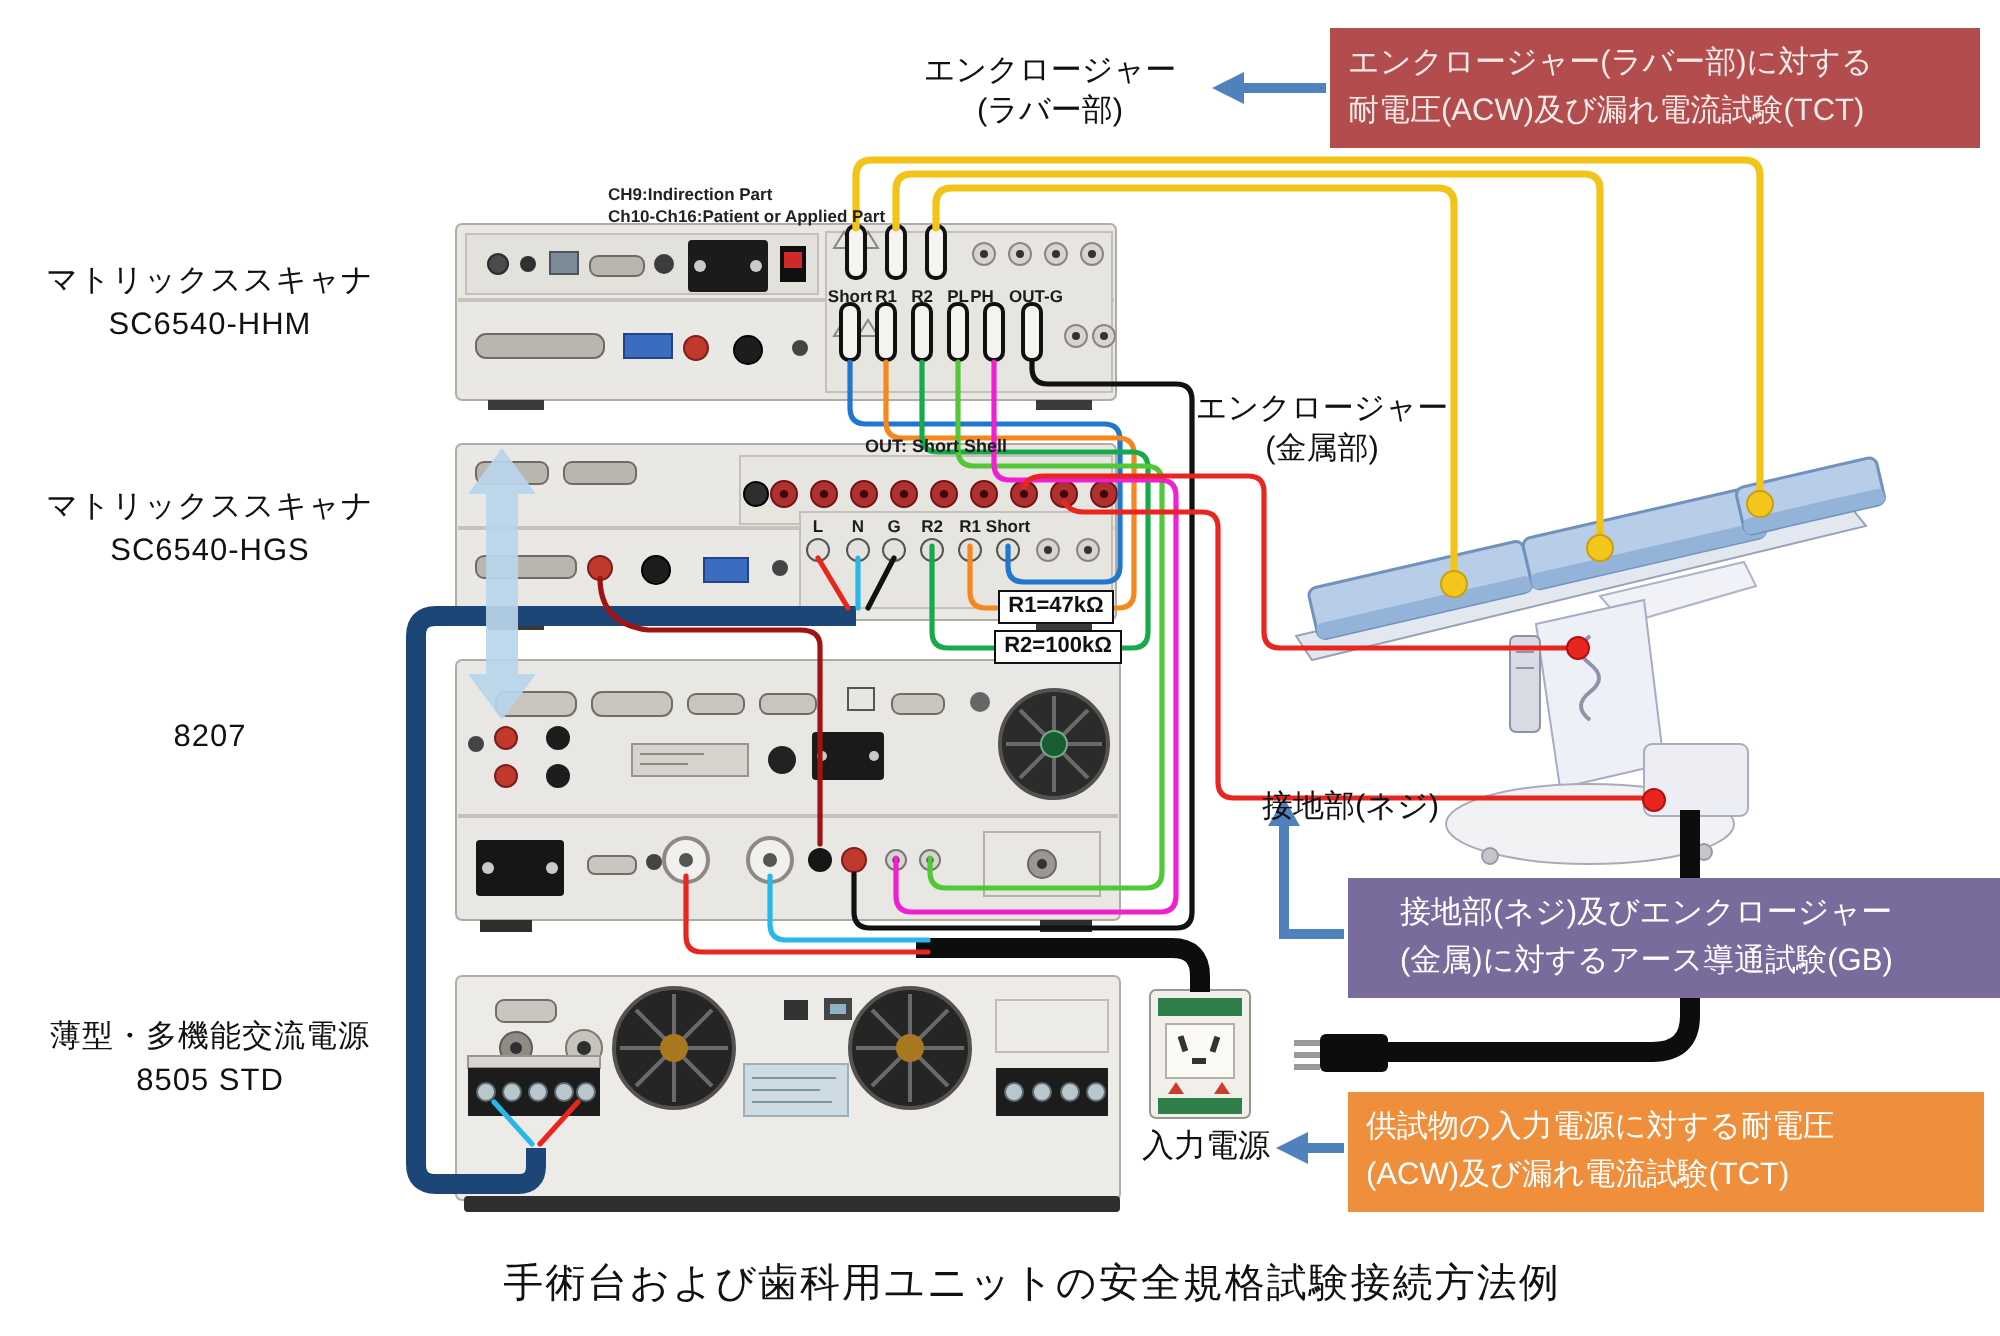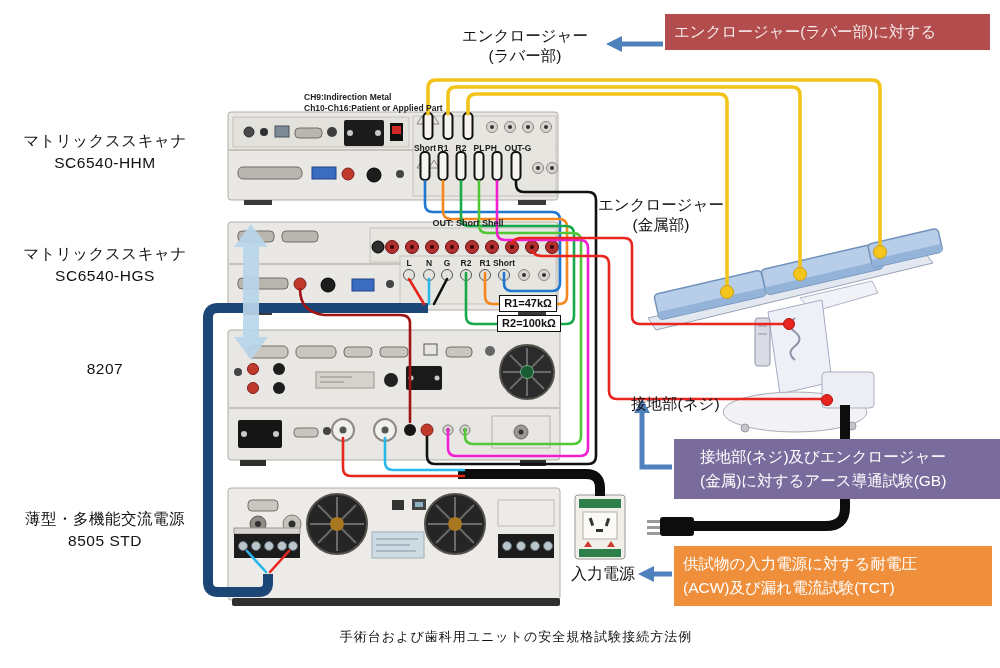--- a/index.html
+++ b/index.html
@@ -8,21 +8,21 @@
   #wiresvg{position:absolute;left:0;top:0;}
   .abs{position:absolute;}
   .devlabel{width:200px;text-align:center;font-size:15.5px;line-height:22px;letter-spacing:.5px;color:#111;}
   .ptlabel{font-size:15.5px;line-height:20px;color:#111;text-align:center;}
   .smallnote{font-size:8.5px;font-weight:bold;line-height:11px;color:#222;}
   .tlabel{position:absolute;transform:translateX(-50%);font-size:8.5px;font-weight:bold;color:#1c1c1c;white-space:nowrap;}
   .callout{position:absolute;color:#fff;font-size:15.5px;line-height:24px;padding:6px 9px;text-align:left;}
   .callout div{white-space:nowrap;}
   .rbox{position:absolute;background:#fff;border:1.6px solid #111;font-size:11px;font-weight:bold;
         text-align:center;color:#111;}
-  .caption{left:0;right:0;text-align:center;font-size:13px;letter-spacing:1px;color:#111;padding-left:32px;}
+  .caption{left:0;right:0;text-align:center;font-size:20px;letter-spacing:1px;color:#111;padding-left:32px;}
 </style>
 </head>
 <body>
 
 <div id="stage">
 
 <svg id="wiresvg" width="1000" height="668" viewBox="0 0 1000 668">
 
   <g>
     <rect x="228" y="112" width="330" height="88" rx="3" fill="#eae8e4" stroke="#b0ada7"></rect>
@@ -336,21 +336,21 @@
   </div>
   <div class="abs devlabel" style="left:5px;top:358px;">
     <div>8207</div>
   </div>
   <div class="abs devlabel" style="left:5px;top:508px;">
     <div>薄型・多機能交流電源</div>
     <div>8505 STD</div>
   </div>
 
   <div class="abs smallnote" style="left:304px;top:92px;">
-    <div>CH9:Indirection Metal</div>
+    <div>CH9:Indirection Part</div>
     <div>Ch10-Ch16:Patient or Applied Part</div>
   </div>
 
   <span class="tlabel" style="left:425px;top:143px;">Short</span>
   <span class="tlabel" style="left:443px;top:143px;">R1</span>
   <span class="tlabel" style="left:461px;top:143px;">R2</span>
   <span class="tlabel" style="left:479px;top:143px;">PL</span>
   <span class="tlabel" style="left:491px;top:143px;">PH</span>
   <span class="tlabel" style="left:518px;top:143px;">OUT-G</span>
 
@@ -371,20 +371,21 @@
   </div>
   <div class="abs ptlabel" style="left:593px;top:195px;width:136px;">
     <div>エンクロージャー</div>
     <div>(金属部)</div>
   </div>
   <div class="abs ptlabel" style="left:631px;top:374px;margin-top:20px;">接地部(ネジ)</div>
   <div class="abs ptlabel" style="left:558px;top:564px;width:90px;font-size:16px;">入力電源</div>
 
   <div class="callout" style="left:665px;top:14px;width:307px;background:#b34d4d;color:#f6e9e9;">
     <div>エンクロージャー(ラバー部)に対する</div>
+    <div>耐電圧(ACW)及び漏れ電流試験(TCT)</div>
   </div>
   <div class="callout" style="left:674px;top:439px;width:300px;background:#7a6b9d;padding-left:26px;">
     <div>接地部(ネジ)及びエンクロージャー</div>
     <div>(金属)に対するアース導通試験(GB)</div>
   </div>
   <div class="callout" style="left:674px;top:546px;width:300px;background:#ef8f3c;">
     <div>供試物の入力電源に対する耐電圧</div>
     <div>(ACW)及び漏れ電流試験(TCT)</div>
   </div>
 

